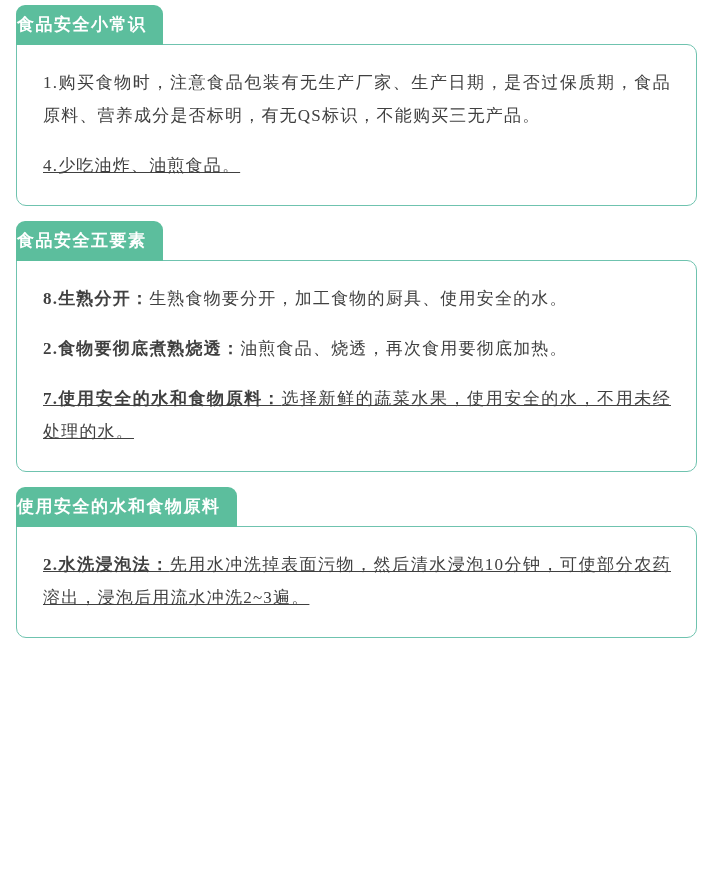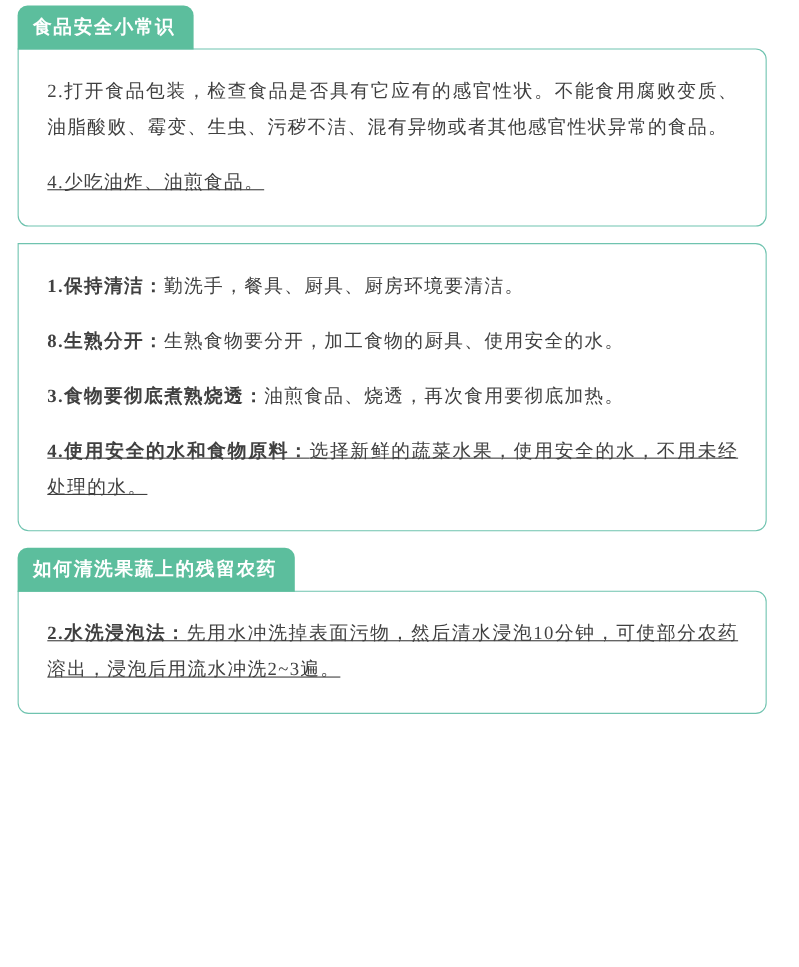--- a/index.html
+++ b/index.html
@@ -34,21 +34,21 @@
     display: block;
     width: max-content;
     margin-bottom: -1px;
     background: var(--tab-bg);
     color: var(--tab-text);
     font-family: "Liberation Sans", "DejaVu Sans", sans-serif;
     font-weight: 700;
     font-size: 17px;
     letter-spacing: 1.5px;
     line-height: 22px;
-    padding: 9px 16px 9px 14px;
+    padding: 9px 16px 9px 1px;
     border-radius: 9px 9px 0 0;
   }
   .box {
     background: #fff;
     border: 1px solid var(--box-border);
     border-radius: 0 10px 10px 10px;
     padding: 21px 25px 23px 26px;
   }
   .box p {
     margin: 0 0 17px 0;
@@ -68,35 +68,37 @@
 </head>
 <body>
 
 <main class="article">
 
   <section class="section">
     <div class="tab">
       <span>食品安全小常识</span>
     </div>
     <div class="box">
-        <p><span class="term"></span><span>2.打开食品包装，检查食品是否具有它应有的感官性状。不能食用腐败变质、油脂酸败、霉变、生虫、污秽不洁、混有异物或者其他感官性状异常的食品。</span></p>
+        <p><span class="term"></span><span>1.购买食物时，注意食品包装有无生产厂家、生产日期，是否过保质期，食品原料、营养成分是否标明，有无QS标识，不能购买三无产品。</span></p>
         <p><span class="term"></span><span>4.少吃油炸、油煎食品。</span></p>
       </div>
   </section>
 
   <section class="section">
+    <div class="tab">
+      <span>食品安全五要素</span>
+    </div>
     <div class="box">
-        <p><span class="term">1.保持清洁：</span><span>勤洗手，餐具、厨具、厨房环境要清洁。</span></p>
         <p><span class="term">8.生熟分开：</span><span>生熟食物要分开，加工食物的厨具、使用安全的水。</span></p>
-        <p><span class="term">3.食物要彻底煮熟烧透：</span><span>油煎食品、烧透，再次食用要彻底加热。</span></p>
-        <p><span class="term">4.使用安全的水和食物原料：</span><span>选择新鲜的蔬菜水果，使用安全的水，不用未经处理的水。</span></p>
+        <p><span class="term">2.食物要彻底煮熟烧透：</span><span>油煎食品、烧透，再次食用要彻底加热。</span></p>
+        <p><span class="term">7.使用安全的水和食物原料：</span><span>选择新鲜的蔬菜水果，使用安全的水，不用未经处理的水。</span></p>
       </div>
   </section>
 
   <section class="section">
     <div class="tab">
-      <span>如何清洗果蔬上的残留农药</span>
+      <span>使用安全的水和食物原料</span>
     </div>
     <div class="box">
         <p><span class="term">2.水洗浸泡法：</span><span>先用水冲洗掉表面污物，然后清水浸泡10分钟，可使部分农药溶出，浸泡后用流水冲洗2~3遍。</span></p>
       </div>
   </section>
 </main>
 
 </body></html>

